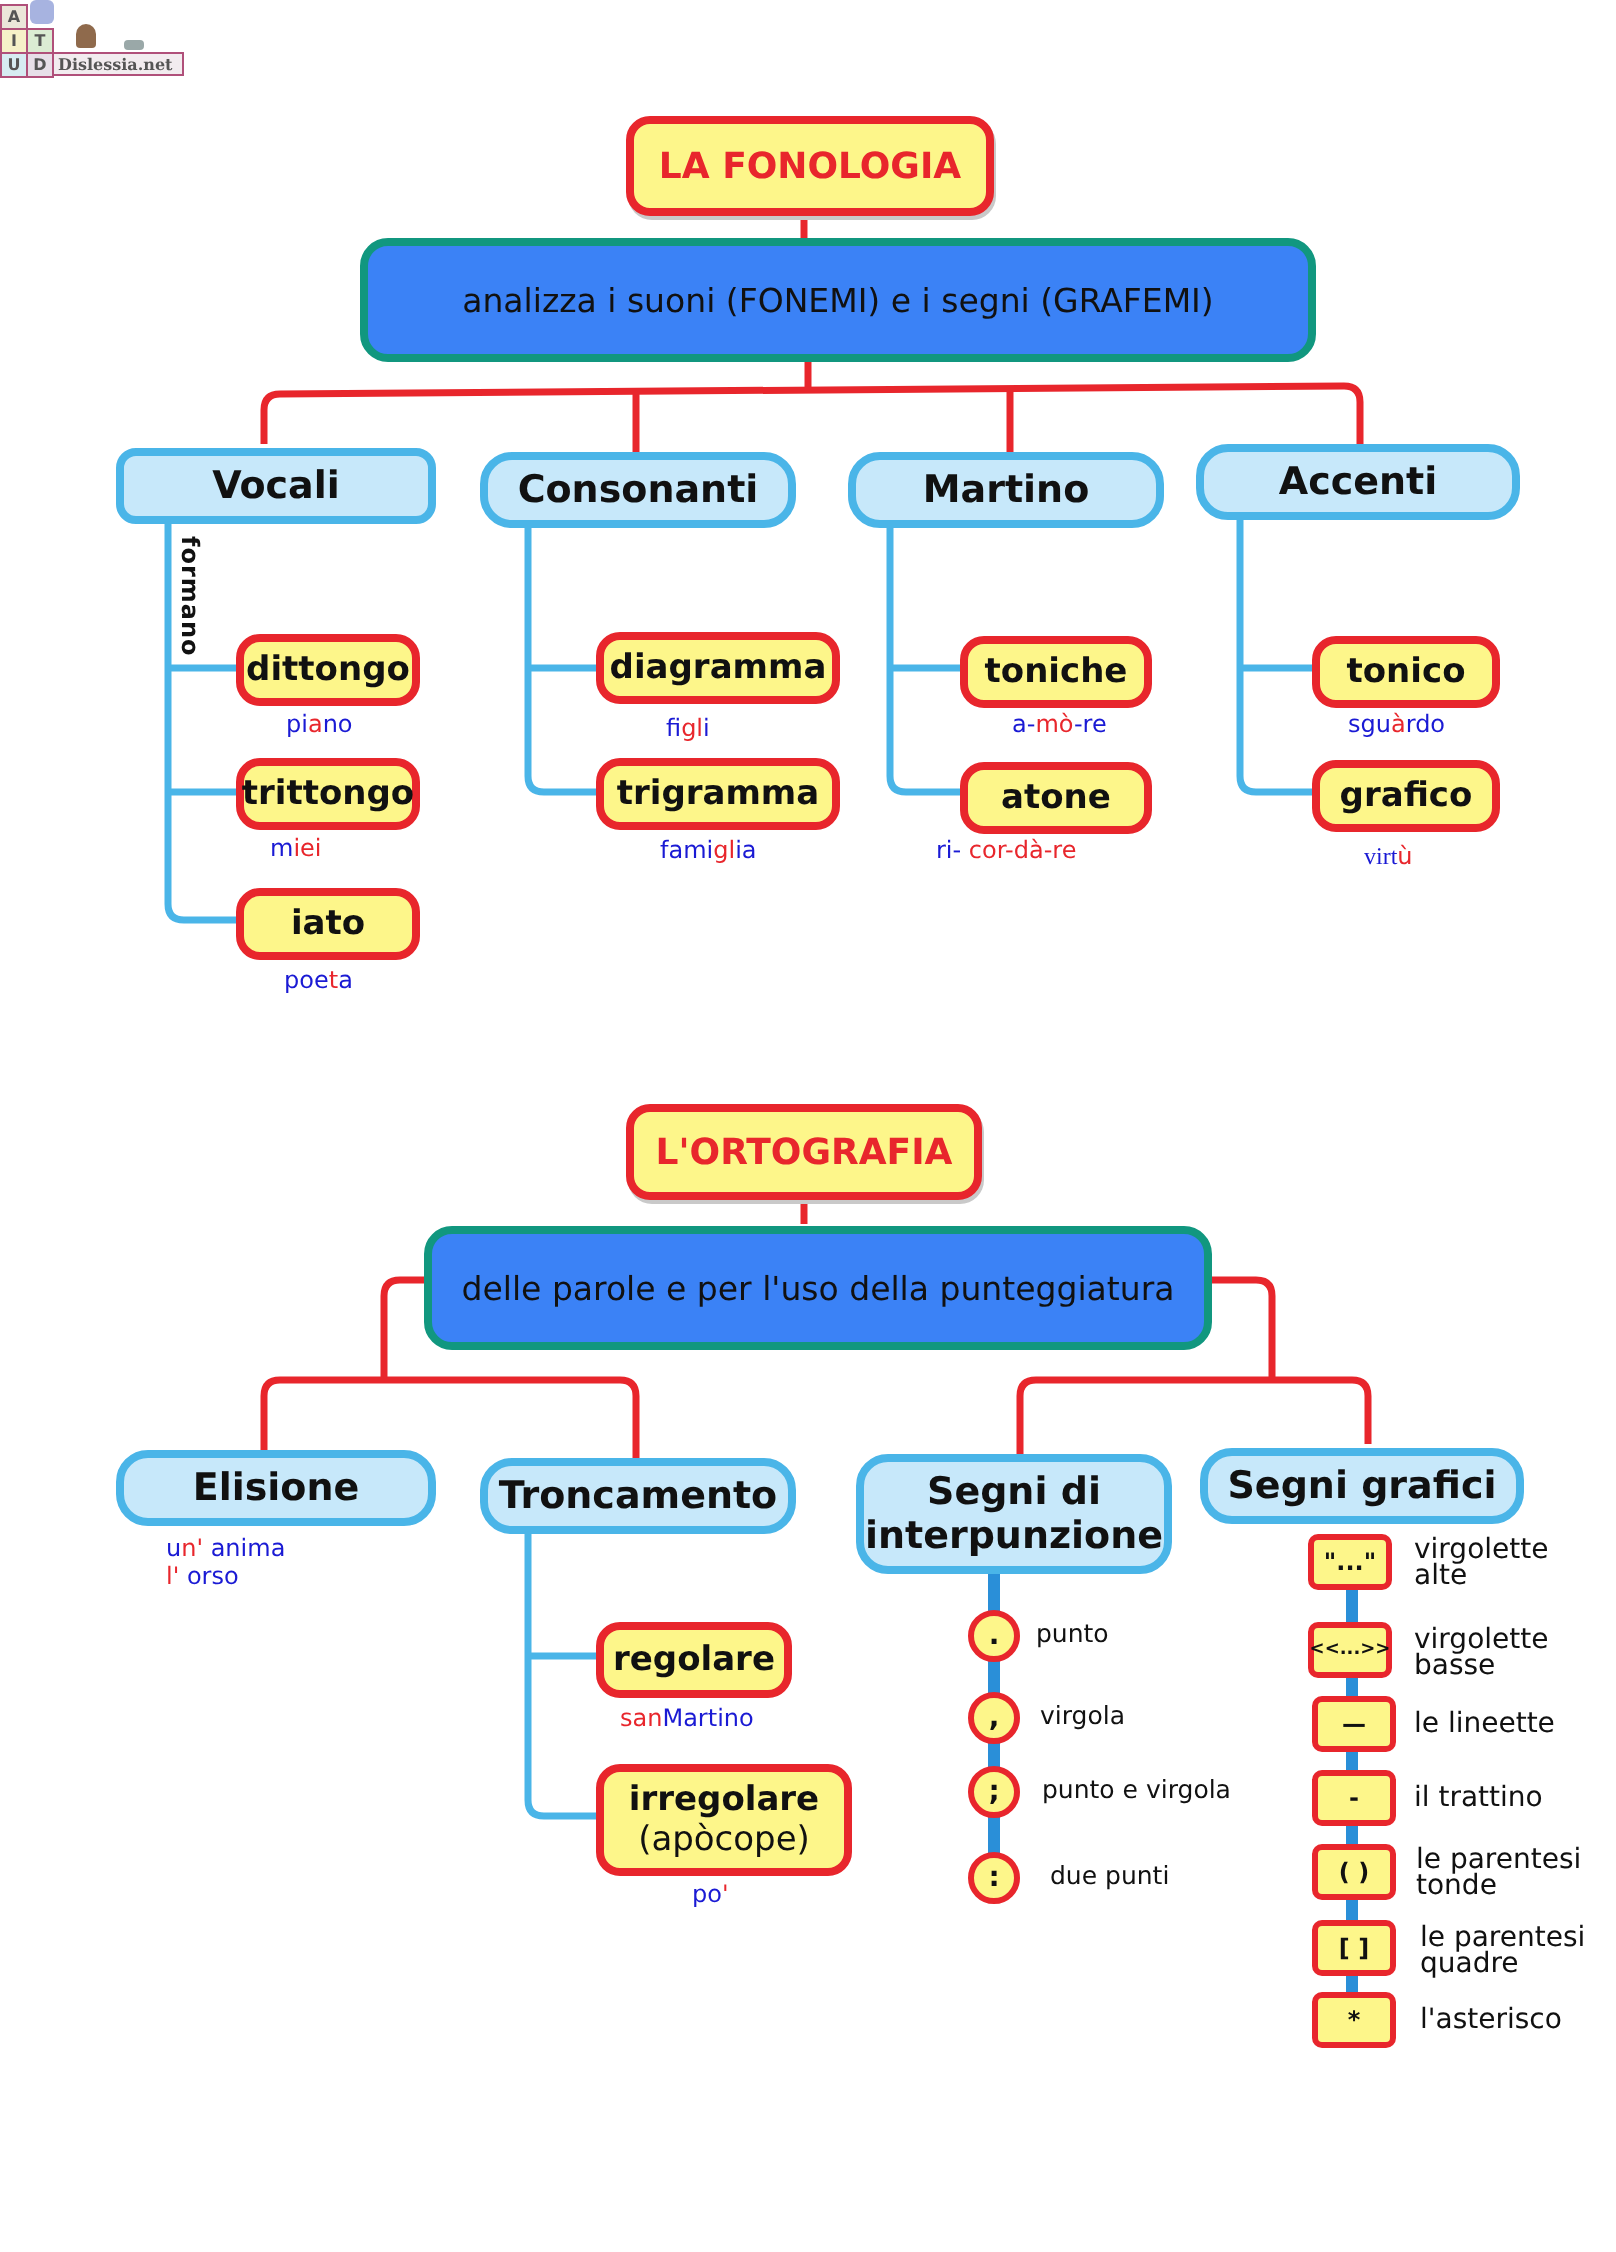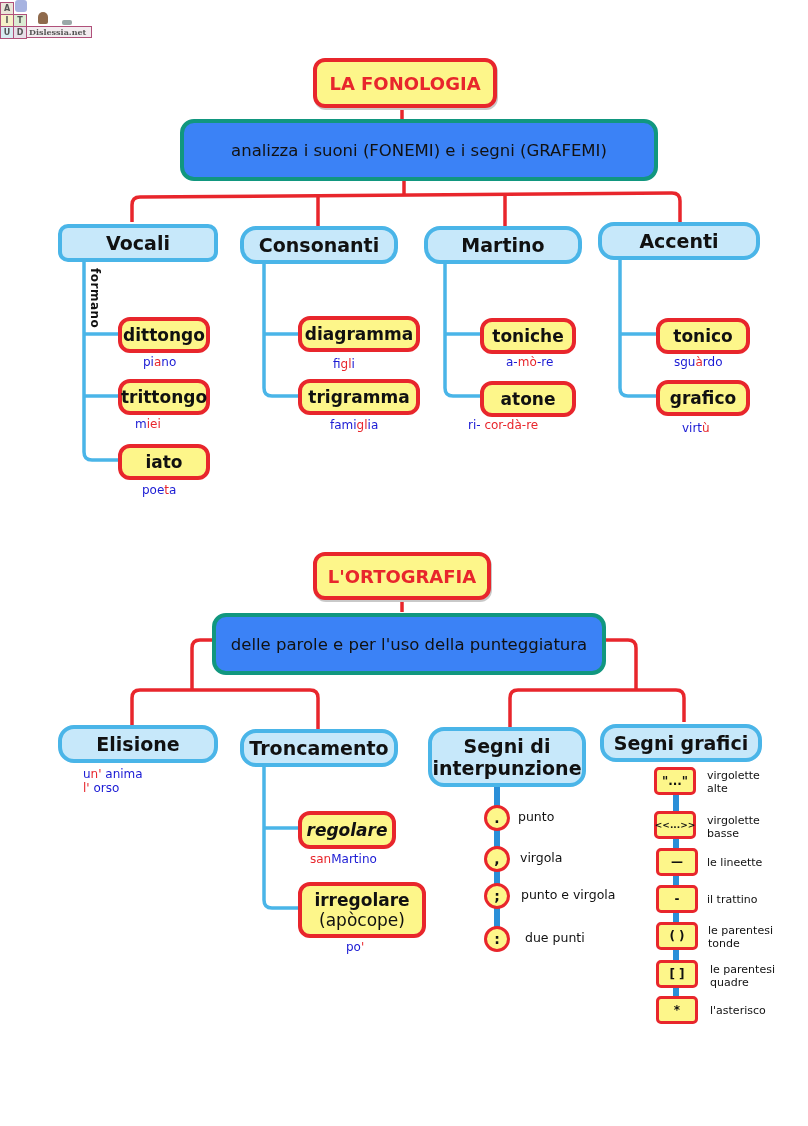--- a/index.html
+++ b/index.html
@@ -23,21 +23,21 @@
   .sub-box { background: #fdf68a; border: 4px solid #e8262c; border-radius: 12px; font-weight: bold; font-size: 17px;
              display: flex; flex-direction: column; align-items: center; justify-content: center; line-height: 20px; }
   .ex { font-size: 12px; color: #1a1ad4; white-space: nowrap; }
   .vert-label { font-size: 12px; font-weight: bold; writing-mode: vertical-rl; color: #111; letter-spacing: 0.5px; }
 
   .dot { width: 26px; height: 26px; border-radius: 50%; background: #fdf68a; border: 3px solid #e8262c; box-sizing: border-box;
          display: flex; align-items: center; justify-content: center; font-weight: bold; font-size: 14px; line-height: 1; }
   .dot-label { font-size: 12.5px; color: #111; white-space: nowrap; }
   .sg { width: 42px; height: 28px; background: #fdf68a; border: 3px solid #e8262c; border-radius: 5px; box-sizing: border-box;
         display: flex; align-items: center; justify-content: center; font-weight: bold; font-size: 12px; }
-  .sg-label { font-size: 11px; color: #111; line-height: 13px; }
+  .sg-label { font-size: 14px; color: #111; line-height: 13px; }
 </style>
 </head>
 <body>
 
 <svg class="lines" viewBox="0 0 808 1126">
   <g fill="none" stroke="#e8262c" stroke-width="3.5" stroke-linejoin="round">
 
     <path d="M402 104 L402 120"></path>
     <path d="M404 176 L404 196"></path>
     <path d="M132 222 L132 205 Q132 197 140 197 L672 193 Q680 193 680 201 L680 222"></path>
@@ -145,40 +145,40 @@
 <div class="abs ex" style="left:468px;top:418px;"><span style="color: rgb(26, 26, 212);">ri- </span><span style="color: rgb(232, 38, 44);">cor-dà-re</span></div>
 
 <div class="abs sub-box" style="left:656px;top:318px;width:86px;height:28px;">
   <span>tonico</span>
 </div>
 <div class="abs ex" style="left:674px;top:355px;"><span style="color: rgb(26, 26, 212);">sgu</span><span style="color: rgb(232, 38, 44);">à</span><span style="color: rgb(26, 26, 212);">rdo</span></div>
 
 <div class="abs sub-box" style="left:656px;top:380px;width:86px;height:28px;">
   <span>grafico</span>
 </div>
-<div class="abs ex" style="left:682px;top:421px;"><span style="color: rgb(26, 26, 212);">virt</span><span style="color: rgb(232, 38, 44);">ù</span></div>
+<div class="abs ex" style="left:682px;top:421px;"><span style="color: rgb(26, 26, 212); font-family: Liberation Serif, serif;">virt</span><span style="color: rgb(232, 38, 44);">ù</span></div>
 
 <div class="abs title-box" style="left:313px;top:552px;width:170px;height:40px;">
   <span>L'ORTOGRAFIA</span>
 </div>
 
 <div class="abs desc-box" style="left:212px;top:613px;width:386px;height:54px;">
   <span>delle parole e per l'uso della punteggiatura</span>
 </div>
 
 <div class="abs cat-box" style="left:58px;top:725px;width:152px;height:30px;">
   <span>Elisione</span>
 </div>
 <div class="abs ex" style="left:83px;top:767px;"><span style="color: rgb(26, 26, 212);">u</span><span style="color: rgb(232, 38, 44);">n'</span><span style="color: rgb(26, 26, 212);"> anima</span></div>
 <div class="abs ex" style="left:83px;top:781px;"><span style="color: rgb(232, 38, 44);">l'</span><span style="color: rgb(26, 26, 212);"> orso</span></div>
 
 <div class="abs cat-box" style="left:240px;top:729px;width:150px;height:30px;">
   <span>Troncamento</span>
 </div>
-<div class="abs sub-box" style="left:298px;top:811px;width:90px;height:30px;font-style:italic;">
+<div class="abs sub-box" style="left:298px;top:811px;width:90px;height:30px;">
   <span>regolare</span>
 </div>
 <div class="abs ex" style="left:310px;top:852px;"><span style="color: rgb(232, 38, 44);">san</span><span style="color: rgb(26, 26, 212);">Martino</span></div>
 
 <div class="abs sub-box" style="left:298px;top:882px;width:120px;height:48px;">
   <span>irregolare</span>
   <span style="font-weight:normal;">(apòcope)</span>
 </div>
 <div class="abs ex" style="left:346px;top:940px;"><span style="color: rgb(26, 26, 212);">po</span><span style="color: rgb(232, 38, 44);">'</span></div>
 

